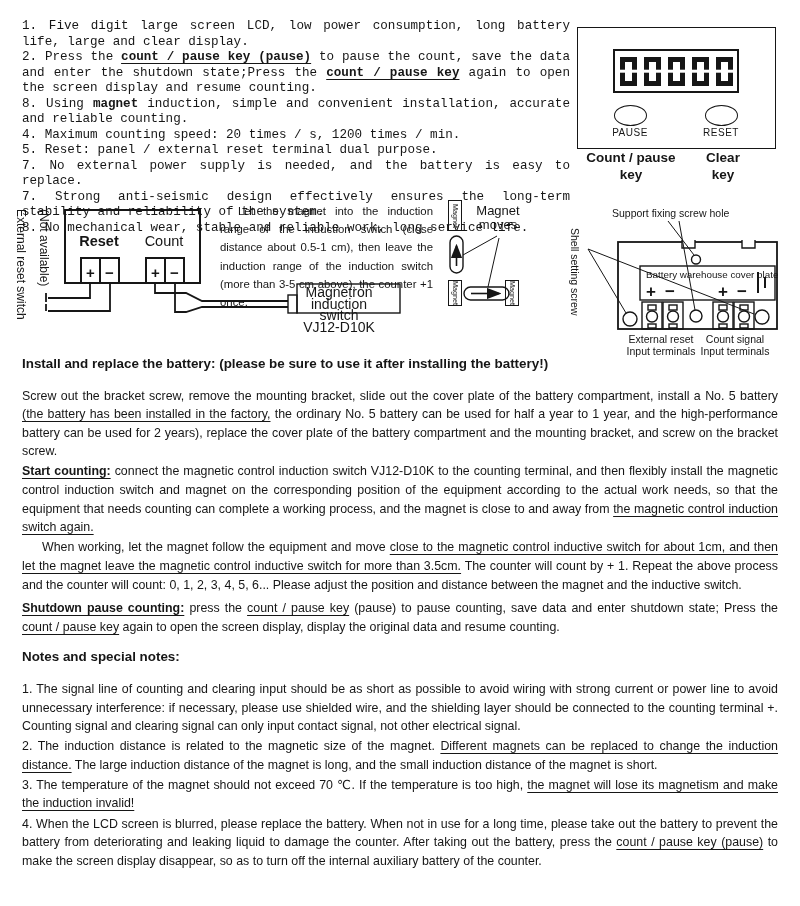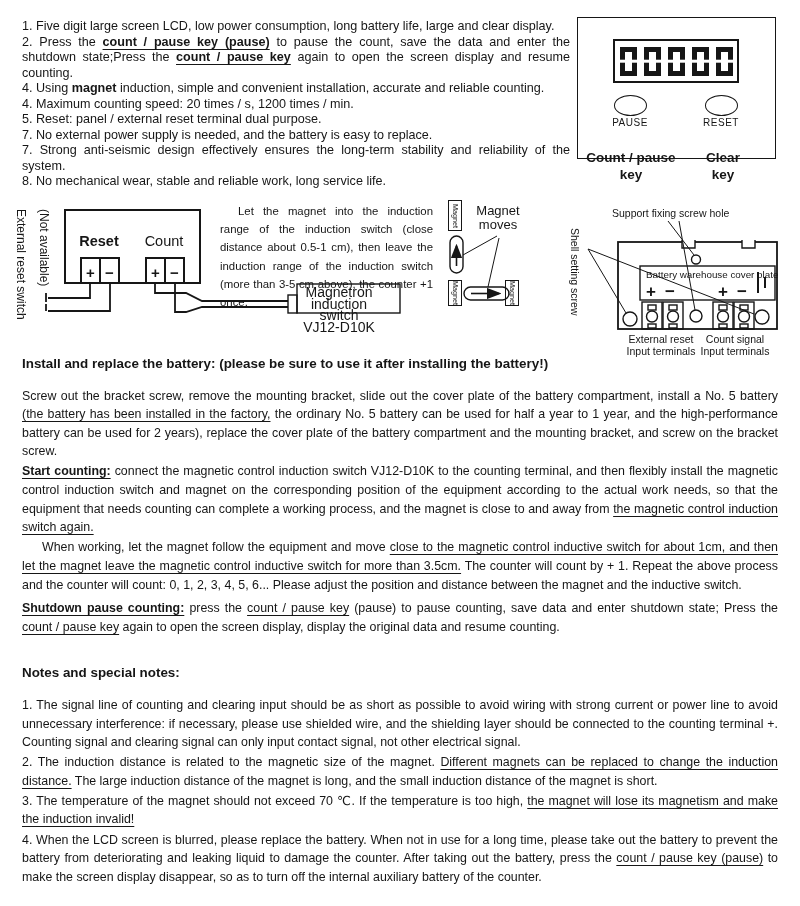--- a/index.html
+++ b/index.html
@@ -8,24 +8,24 @@
     width:800px; height:906px; position:relative; overflow:hidden;
     font-family:"Liberation Sans","DejaVu Sans",sans-serif;
     color:#161616;
   }
   .u { text-decoration:underline; text-underline-offset:2.5px; text-decoration-thickness:1px; }
   .b { font-weight:bold; }
 
   
   .top-section { position:relative; height:195px; }
   .features { position:absolute; left:22px; top:19px; width:548px;
-              font-size:12.6px; line-height:15.5px; text-align:justify; }
+              font-size:12.6px; line-height:15.5px; text-align:justify;font-family:Liberation Mono, monospace; }
   .feature-line { }
 
-  .panel { position:absolute; left:577px; top:17px; width:199px; height:142px;
+  .panel { position:absolute; left:577px; top:27px; width:199px; height:122px;
            border:1.6px solid #161616; }
   .lcd { position:absolute; left:35px; top:21px; width:126px; height:44px;
          border:2px solid #161616; display:flex; align-items:center; justify-content:center; }
   .seg { display:inline-block; width:17px; height:29px; border:5px solid #161616;
          position:relative; margin:0 3.5px; }
   .seg::before { content:''; position:absolute; left:-5px; right:-5px; top:50%;
                  transform:translateY(-50%); height:2.6px; background:#fff; }
   .oval { position:absolute; width:33px; height:21px; border:1.6px solid #161616;
           border-radius:50%; top:77px; }
   .oval-label { position:absolute; top:99px; font-size:10px; letter-spacing:0.5px;
@@ -58,30 +58,30 @@
   .term-label-ext { left:618px; }
   .term-label-count { left:692px; }
 
   
   .main { padding:0 22px; font-size:12.4px; line-height:18.6px; }
   .main p { text-align:justify; margin:1.5px 0; }
   .h-install { font-weight:bold; font-size:13.4px; margin-top:2px; }
   .p-battery { margin-top:13px !important; }
   .p-start2 { text-indent:20px; }
   .p-shutdown { margin-top:5px !important; }
-  .h-notes { font-weight:bold; font-size:13.4px; margin-top:28px; margin-bottom:13px; }
+  .h-notes { font-weight:bold; font-size:13.4px; margin-top:12px; margin-bottom:13px; }
 </style>
 </head>
 <body>
 
 <div class="top-section">
   <div class="features">
     <div class="feature-line"><span>1. Five digit large screen LCD, low power consumption, long battery life, large and clear display.</span></div>
     <div class="feature-line"><span>2. Press the </span><span class="u b">count / pause key (pause)</span><span> to pause the count, save the data and enter the shutdown state;Press the </span><span class="u b">count / pause key</span><span> again to open the screen display and resume counting.</span></div>
-    <div class="feature-line"><span>4. Using </span><span class="b">magnet</span><span> induction, simple and convenient installation, accurate and reliable counting.</span></div>
+    <div class="feature-line"><span>8. Using </span><span class="b">magnet</span><span> induction, simple and convenient installation, accurate and reliable counting.</span></div>
     <div class="feature-line"><span>4. Maximum counting speed: 20 times / s, 1200 times / min.</span></div>
     <div class="feature-line"><span>5. Reset: panel / external reset terminal dual purpose.</span></div>
     <div class="feature-line"><span>7. No external power supply is needed, and the battery is easy to replace.</span></div>
     <div class="feature-line"><span>7. Strong anti-seismic design effectively ensures the long-term stability and reliability of the system.</span></div>
     <div class="feature-line"><span>8. No mechanical wear, stable and reliable work, long service life.</span></div>
   </div>
 
   <div class="panel">
     <div class="lcd">
         <span class="seg"></span>

